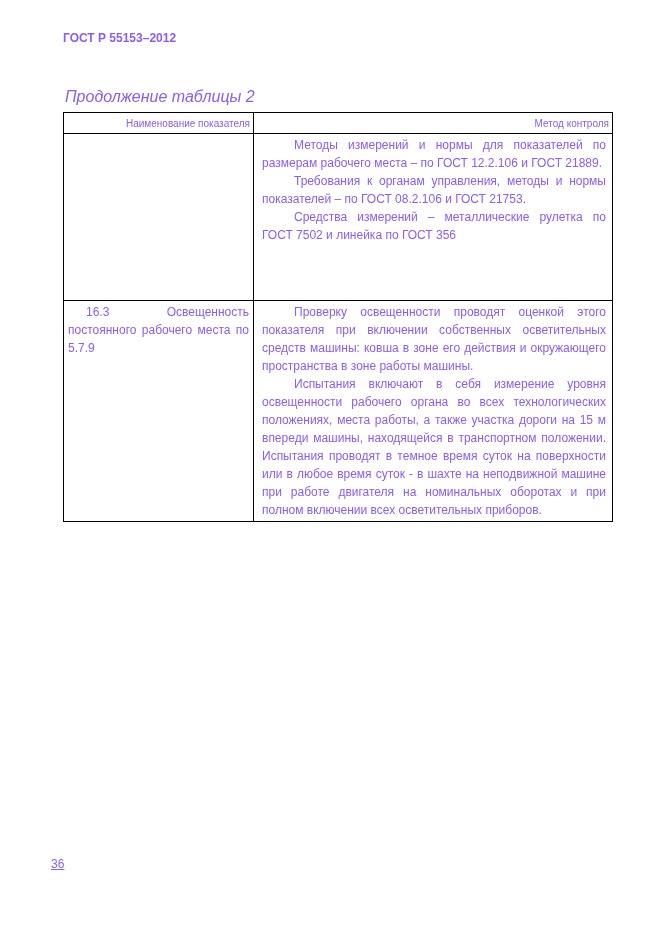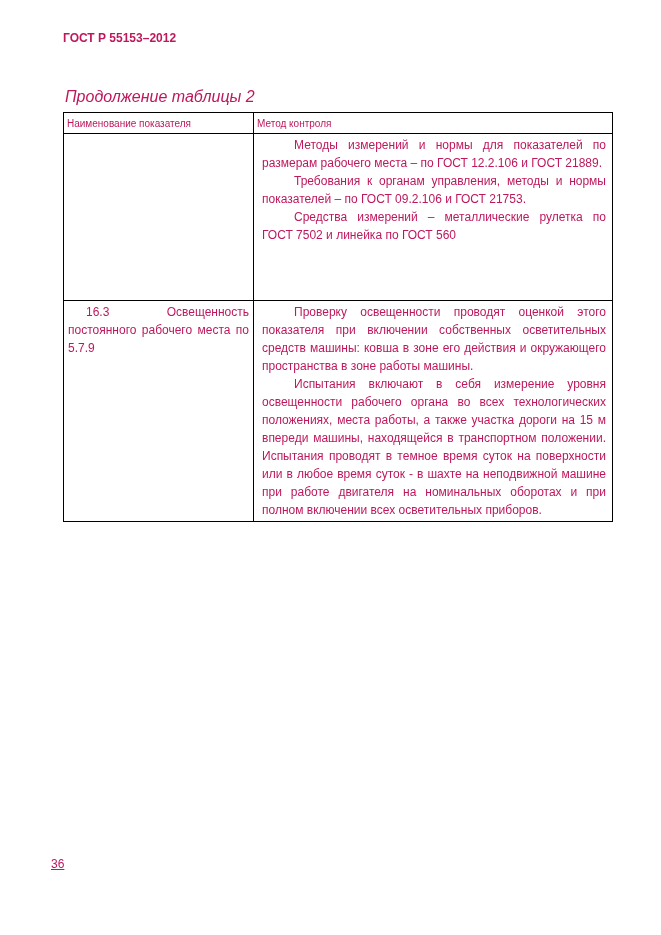--- a/index.html
+++ b/index.html
@@ -3,21 +3,21 @@
 <meta charset="utf-8">
 <style>
   * { margin:0; padding:0; box-sizing:border-box; }
   html,body { background:#e8e8e8; }
   .page {
     position:relative;
     width:661px; height:935px;
     margin:0 auto;
     background:#ffffff;
     font-family:"Liberation Sans", sans-serif;
-    color:#be185d;
+    color:#8b5cf6;
     overflow:hidden;
   }
   .doc-header {
     position:absolute; left:63px; top:31px;
     font-size:12px; font-weight:bold;
   }
   .table-caption {
     position:absolute; left:65px; top:88px;
     font-size:16px; font-style:italic;
   }
@@ -28,21 +28,21 @@
     table-layout:fixed;
   }
   table.gost-table th,
   table.gost-table td {
     border:1px solid #000;
     vertical-align:top;
   }
   table.gost-table th {
     font-weight:normal;
     font-size:10px;
-    text-align:left;
+    text-align:right;
     vertical-align:middle;
     height:21px;
     padding:2px 3px;
     margin-top:26px;
   }
   td.indicator-cell { padding:2px 4px 2px 4px; }
   td.method-cell    { padding:2px 6px 2px 8px; }
   .para {
     font-size:12px;
     line-height:18px;
@@ -80,22 +80,22 @@
       <tr>
         <th>Наименование показателя</th>
         <th>Метод контроля</th>
       </tr>
     </thead>
     <tbody id="table-body">
         <tr>
           <td class="indicator-cell"></td>
           <td class="method-cell">
             <div class="para method-para">Методы измерений и нормы для показателей по размерам рабочего места – по ГОСТ 12.2.106 и ГОСТ 21889.</div>
-            <div class="para method-para">Требования к органам управления, методы и нормы показателей – по ГОСТ 09.2.106 и ГОСТ 21753.</div>
-            <div class="para method-para">Средства измерений – металлические рулетка по ГОСТ 7502 и линейка по ГОСТ 560</div>
+            <div class="para method-para">Требования к органам управления, методы и нормы показателей – по ГОСТ 08.2.106 и ГОСТ 21753.</div>
+            <div class="para method-para">Средства измерений – металлические рулетка по ГОСТ 7502 и линейка по ГОСТ 356</div>
           </td>
         </tr>
         <tr>
           <td class="indicator-cell">
             <div class="para ind-para">16.3 Освещенность постоянного рабочего места по 5.7.9</div>
           </td>
           <td class="method-cell">
             <div class="para method-para">Проверку освещенности проводят оценкой этого показателя при включении собственных осветительных средств машины: ковша в зоне его действия и окружающего пространства в зоне работы машины.</div>
             <div class="para method-para">Испытания включают в себя измерение уровня освещенности рабочего органа во всех технологических положениях, места работы, а также участка дороги на 15 м впереди машины, находящейся в транспортном положении. Испытания проводят в темное время суток на поверхности или в любое время суток - в шахте на неподвижной машине при работе двигателя на номинальных оборотах и при полном включении всех осветительных приборов.</div>
           </td>

